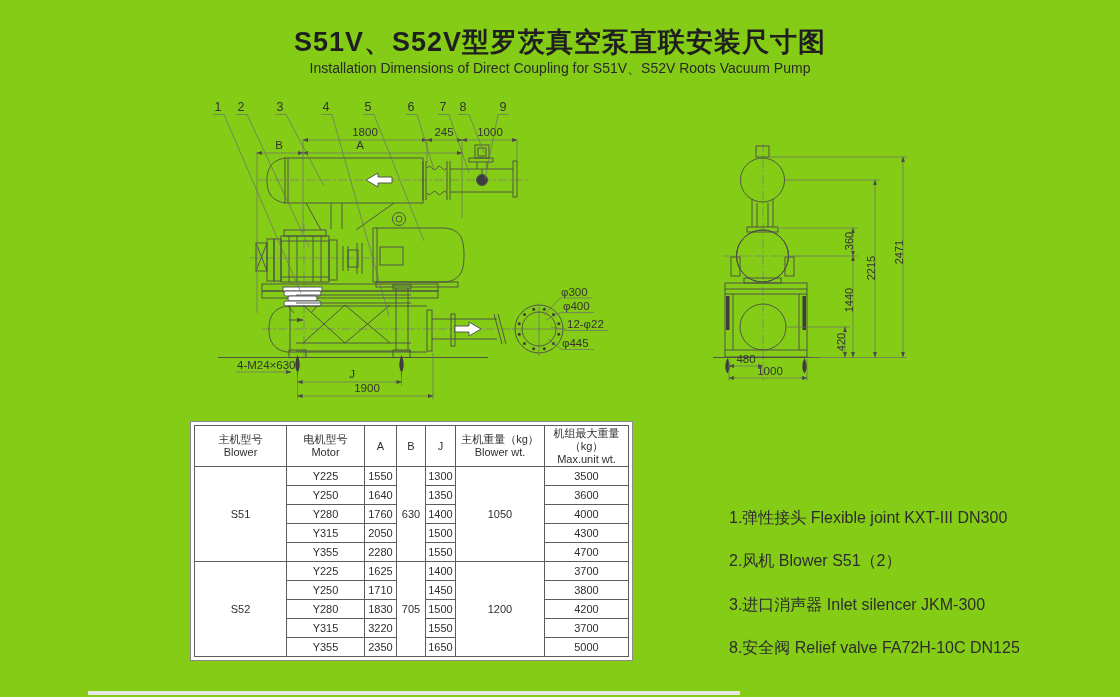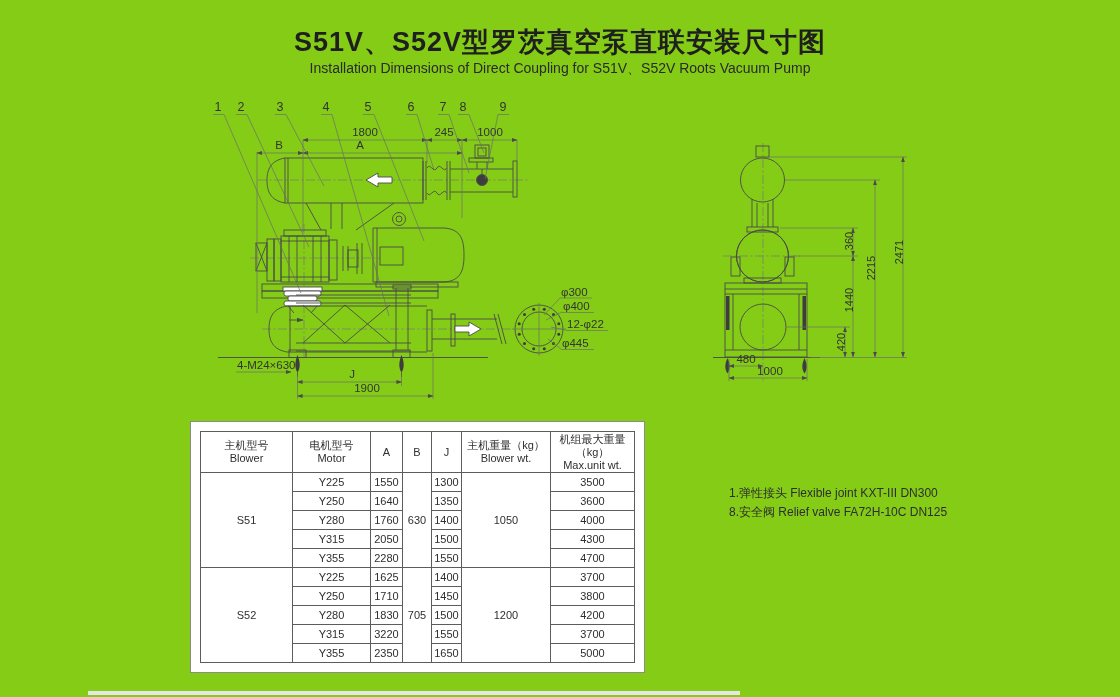--- a/index.html
+++ b/index.html
@@ -14,29 +14,29 @@
       {stroke:#4a4a4a;stroke-width:0.9;fill:none;}
   svg .thin line,svg .thin path{stroke:#6d6d6d;stroke-width:0.7;}
   svg .cl{stroke:#7a7a7a !important;stroke-width:0.7 !important;stroke-dasharray:9 2.5 2 2.5;}
   svg .dk{fill:#3d3d3d !important;stroke:none !important;}
   svg .wf{fill:#ffffff !important;}
   svg text{fill:#333;font-family:"Liberation Sans","DejaVu Sans",sans-serif;font-size:11.5px;stroke:none;}
   svg text.co{font-size:12.5px;}
   svg text.rot{font-size:11px;}
   svg text.mid{text-anchor:middle;}
   
-  .table-wrap{position:absolute;left:190px;top:421px;border:1px solid #8a8a8a;padding:9px;background:#fff;}
+  .table-wrap{position:absolute;left:190px;top:421px;border:1px solid #8a8a8a;padding:3px;background:#fff;}
   table.spec{border-collapse:collapse;table-layout:fixed;}
   table.spec th,table.spec td{border:1px solid #5c5c5c;text-align:center;vertical-align:middle;
       font-size:11px;line-height:13px;padding:0;color:#2e2e2e;font-weight:normal;}
   table.spec th{height:40px;}
   table.spec td{height:18px;}
   
   .legend{position:absolute;left:729px;top:484px;}
-  .legend div{font-size:12px;line-height:19.4px;white-space:nowrap;color:#2e2e2e;}
+  .legend div{font-size:16px;line-height:19.4px;white-space:nowrap;color:#2e2e2e;margin-top:24px;}
   .scan-edge{position:absolute;left:88px;bottom:2px;width:652px;height:4px;background:#e6e6e6;}
 </style>
 </head>
 <body>
 
 <div class="page">
 
   <h1 class="title-zh">S51V、S52V型罗茨真空泵直联安装尺寸图</h1>
   <div class="title-en">Installation Dimensions of Direct Coupling for S51V、S52V Roots Vacuum Pump</div>
 
@@ -437,17 +437,19 @@
         <td>2350</td>
         <td>1650</td>
         <td>5000</td>
       </tr>
     </tbody>
       </table>
   </div>
 
   <div class="legend">
     <div>1.弹性接头  Flexible joint  KXT-III DN300</div>
+    <div>2.风机  Blower  S51（2）</div>
+    <div>3.进口消声器  Inlet silencer   JKM-300</div>
     <div>8.安全阀  Relief  valve  FA72H-10C DN125</div>
   </div>
 
   <div class="scan-edge"></div>
 </div>
 
 </body></html>

